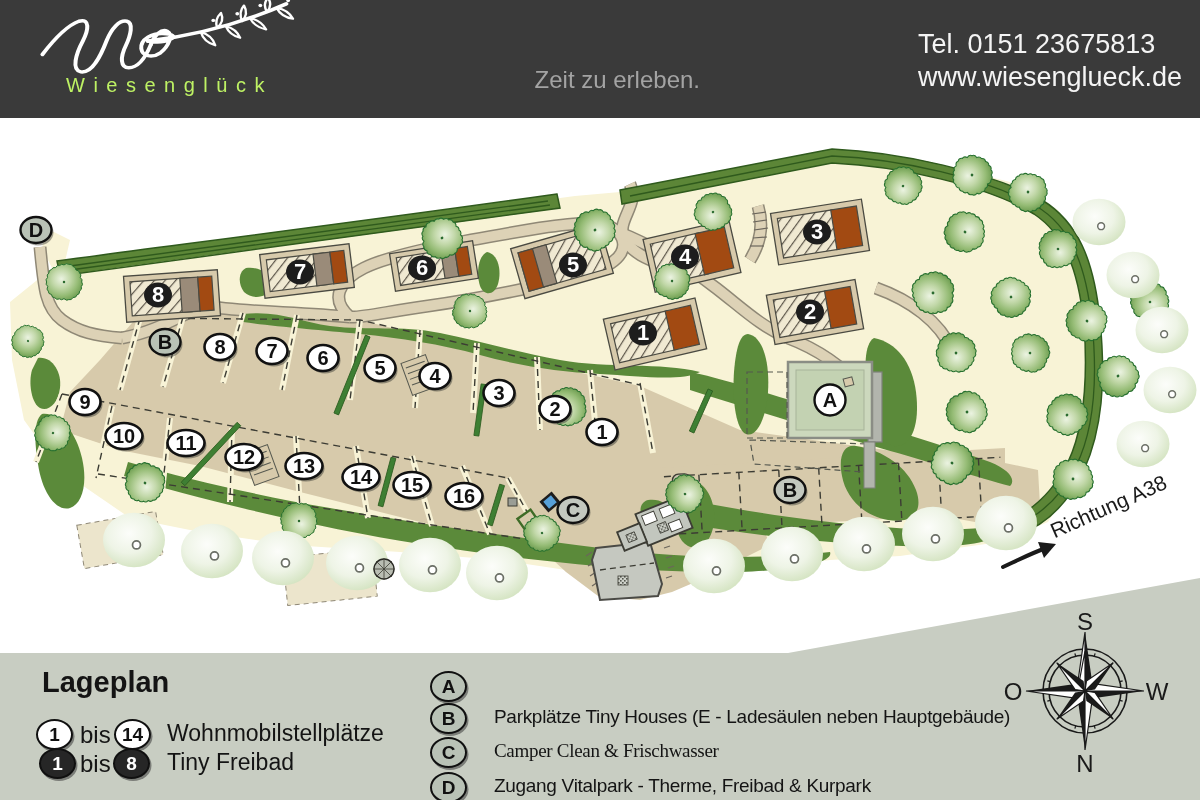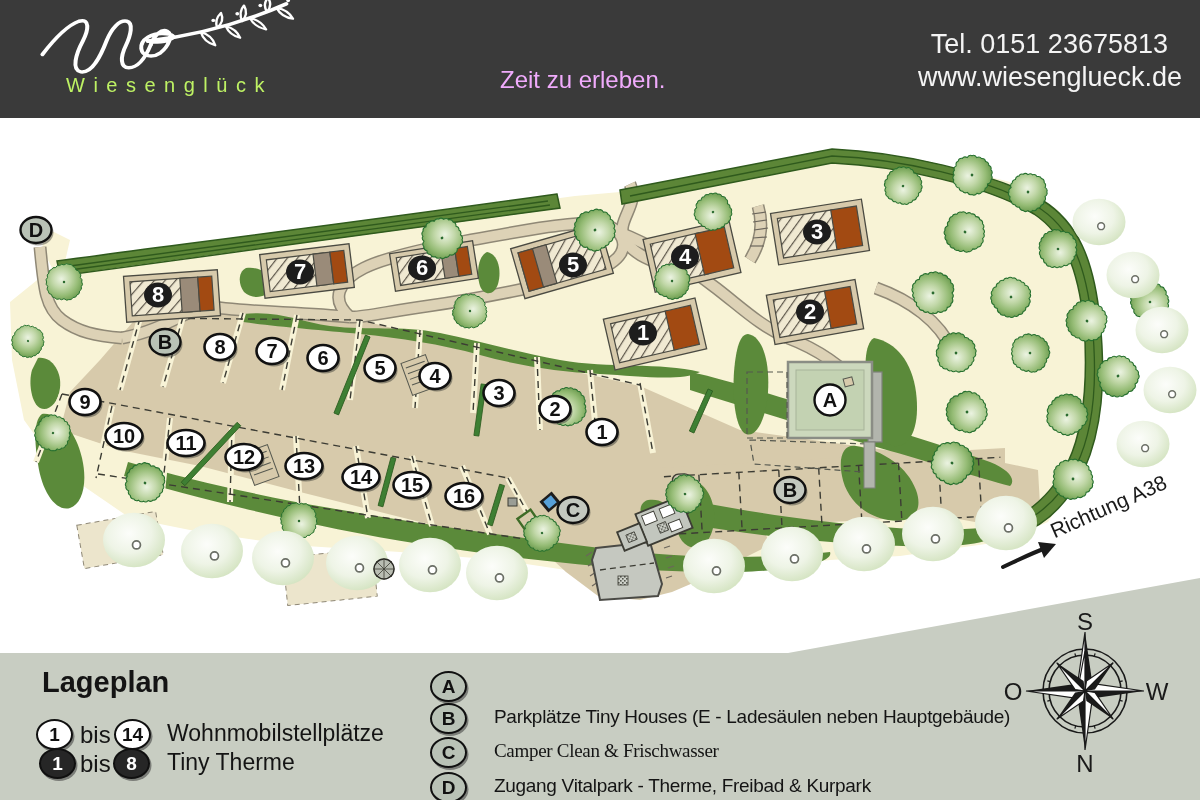--- a/index.html
+++ b/index.html
@@ -1,19 +1,19 @@
 <!DOCTYPE html>
 <html><head>
 <meta charset="utf-8">
 <style>
 html,body{margin:0;padding:0;background:#fff;}
 #page{position:relative;width:1200px;height:800px;overflow:hidden;font-family:"Liberation Sans",sans-serif;background:#fff;}
 #hdr{position:absolute;left:0;top:0;width:1200px;height:118px;background:#3a3a3a;color:#fff;}
-#hdr .mid{position:absolute;left:500px;top:66px;width:200px;text-align:left;font-size:24px;color:#f0abfc;}
-#hdr .tel{position:absolute;left:918px;top:29px;width:250px;text-align:right;font-size:27px;color:#f4f4f4;}
+#hdr .mid{position:absolute;left:500px;top:66px;width:200px;text-align:right;font-size:24px;color:#a3a3a3;}
+#hdr .tel{position:absolute;left:918px;top:29px;width:250px;text-align:left;font-size:27px;color:#f4f4f4;}
 #hdr .web{position:absolute;left:918px;top:62px;width:250px;text-align:center;font-size:27px;color:#f4f4f4;}
 #hdr .brand{position:absolute;white-space:nowrap;letter-spacing:8.5px;font-size:20px;color:#bef264;}
 #legend{position:absolute;left:0;top:0;width:1087px;height:800px;pointer-events:none;}
 .lg{position:absolute;color:#141414;}
 .oval{position:absolute;width:33px;height:27px;border-radius:50%;border:2.4px solid #101010;background:#fff;color:#111;font-size:19px;font-weight:bold;text-align:center;line-height:27px;box-shadow:1.5px 2px 0 rgba(60,60,60,.55);}
 .oval.dk{background:#262626;color:#fff;}
 .oval.gy{background:#b9c2b6;color:#111;}
 </style>
 </head>
 <body>
@@ -605,21 +605,21 @@
   <div class="lg" style="left:42px;top:666px;font-size:29px;font-weight:bold;">Lageplan</div>
 
   <div class="oval" style="left:36px;top:719px;">1</div>
   <div class="lg" style="left:80px;top:721px;font-size:24px;">bis</div>
   <div class="oval" style="left:114px;top:719px;">14</div>
   <div class="lg" style="left:167px;top:720px;font-size:23px;">Wohnmobilstellplätze</div>
 
   <div class="oval dk" style="left:39px;top:748px;">1</div>
   <div class="lg" style="left:80px;top:750px;font-size:24px;">bis</div>
   <div class="oval dk" style="left:113px;top:748px;">8</div>
-  <div class="lg" style="left:167px;top:749px;font-size:23px;">Tiny Therme</div>
+  <div class="lg" style="left:167px;top:749px;font-size:23px;">Tiny Freibad</div>
 
   <div class="oval gy" style="left:430px;top:671px;">A</div>
   <div class="oval gy" style="left:430px;top:703px;">B</div>
   <div class="lg" style="left:494px;top:706px;font-size:19px;letter-spacing:-0.3px;">Parkplätze Tiny Houses (E - Ladesäulen neben Hauptgebäude)</div>
   <div class="oval gy" style="left:430px;top:737px;">C</div>
   <div class="lg" style="left:494px;top:740px;font-size:19px;letter-spacing:-0.3px;font-family:Liberation Serif, serif;">Camper Clean &amp; Frischwasser</div>
   <div class="oval gy" style="left:430px;top:772px;">D</div>
   <div class="lg" style="left:494px;top:775px;font-size:19px;letter-spacing:-0.3px;">Zugang Vitalpark - Therme, Freibad &amp; Kurpark</div>
 </div>
 </div>

